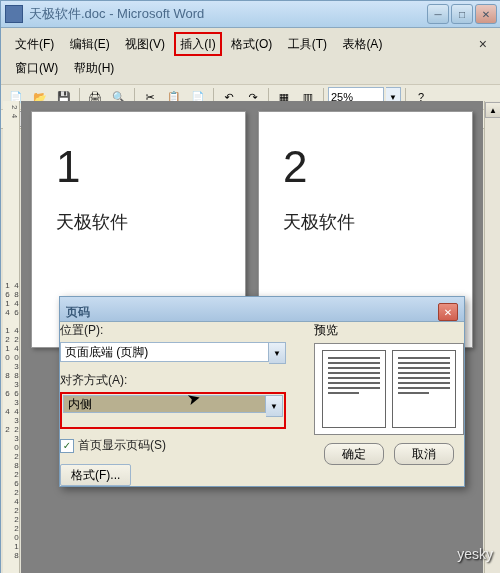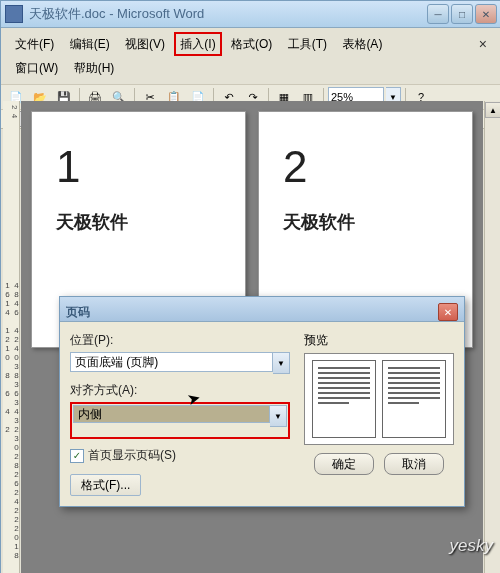--- a/index.html
+++ b/index.html
@@ -20,47 +20,47 @@
 .zoom-box{width:50px;height:18px;border:1px solid #9db6ce;background:#fff;font-size:11px;padding:0 2px;display:flex;align-items:center}
 .zoom-arrow{width:14px;height:18px;border:1px solid #9db6ce;border-left:none;background:#e8f0f8;cursor:pointer;display:flex;align-items:center;justify-content:center;font-size:8px}
 .ruler-area{height:18px;background:#f0eee0;border-bottom:1px solid #bbb8a8;display:flex;align-items:center;font-size:9px;color:#555;padding-left:28px;letter-spacing:2px}
 .ruler-area .corner{position:absolute;left:4px;width:16px;height:14px;border:1px solid #999;background:#ddd;font-size:9px;text-align:center}
 .doc-area{position:absolute;top:100px;left:20px;right:18px;bottom:0;background:#808080;overflow:hidden}
 .vruler{position:absolute;top:100px;left:2px;width:16px;bottom:0;background:#f0eee0;border-right:1px solid #bbb8a8;font-size:8px;color:#555;writing-mode:vertical-rl;text-orientation:mixed;padding-top:4px;letter-spacing:1px}
 .vtext{position:absolute;left:2px;top:280px;writing-mode:vertical-rl;text-orientation:upright;font-size:8px;color:#444;letter-spacing:0}
 .pages{padding:10px;display:grid;grid-template-columns:1fr 1fr;gap:12px}
 .page{background:#fff;border:1px solid #999;height:175px;padding:30px 24px;box-shadow:2px 2px 4px rgba(0,0,0,.3)}
 .page-num{font-size:44px;font-family:Arial;color:#222;margin-bottom:18px}
-.page-text{font-size:18px;font-weight:bold;color:#222}
+.page-text{font-size:18px;font-weight:normal;color:#222}
 .dialog{position:absolute;left:58px;top:295px;width:404px;background:#ece9d8;border:1px solid #7a9ebd;box-shadow:3px 3px 8px rgba(0,0,0,.4)}
 .dlg-title{height:24px;background:linear-gradient(#c8dcf0,#a8c4e0);display:flex;align-items:flex-end;padding:0 6px;border-bottom:1px solid #8aa8c0}
 .dlg-title-text{flex:1;color:#3a5a7a;font-size:12px;font-weight:bold}
 .dlg-close{width:18px;height:16px;background:linear-gradient(#e89080,#d06050);border:1px solid #a04030;border-radius:2px;color:#fff;font-size:10px;display:flex;align-items:center;justify-content:center;cursor:pointer}
-.dlg-body{padding:10px;display:flex;gap:14px}
+.dlg-body{display:flex;gap:28px}
 .dlg-left{flex:1}
 .dlg-right{width:150px}
 .field-label{font-size:12px;color:#222;margin-bottom:3px}
 .combo{display:flex;margin-bottom:8px}
 .combo-input{flex:1;height:18px;border:1px solid #9db6ce;background:#fff;padding:0 4px;font-size:12px;display:flex;align-items:center}
 .combo-arrow{width:16px;height:20px;border:1px solid #9db6ce;border-left:none;background:linear-gradient(#e8f0f8,#c8d8e8);cursor:pointer;display:flex;align-items:center;justify-content:center;font-size:8px}
 .combo-hl{border:2px solid #d00;padding:1px;margin-bottom:8px}
 .combo-hl .combo-input{background:#b8b090;color:#000;height:16px}
 .cursor-arrow{position:absolute;left:186px;top:388px;font-size:16px;color:#000;pointer-events:none;transform:rotate(-15deg)}
 .checkbox-row{display:flex;align-items:center;gap:4px;font-size:12px;color:#222;margin-bottom:10px}
 .chk{width:12px;height:12px;border:1px solid #7a9ebd;background:#fff;display:flex;align-items:center;justify-content:center;font-size:10px;color:#2a6e2a;cursor:pointer}
 .fmt-btn{height:22px;padding:0 10px;border:1px solid #9db6ce;background:linear-gradient(#f5f3e8,#e4e2d5);cursor:pointer;font-size:12px;border-radius:2px}
 .preview-label{font-size:12px;text-align:left;margin-bottom:4px}
 .preview-box{border:1px solid #888;background:#fff;height:78px;display:flex;gap:6px;padding:6px;justify-content:center}
 .preview-page{width:52px;border:1px solid #666;background:#fff;padding:6px 5px}
 .preview-line{height:2px;background:#666;margin-bottom:3px}
 .dlg-buttons{display:flex;gap:10px;justify-content:center;margin-top:8px}
 .dlg-btn{width:60px;height:22px;border:1px solid #888;background:linear-gradient(#f8f6ec,#e0ddd0);cursor:pointer;font-size:12px;border-radius:8px}
 .scrollbar-v{position:absolute;right:0;top:100px;width:16px;bottom:0;background:#e8e5d8;border-left:1px solid #bbb8a8}
 .sb-btn{width:14px;height:14px;background:linear-gradient(#f0ede0,#d8d5c8);border:1px solid #aaa;margin:1px auto;cursor:pointer;font-size:8px;display:flex;align-items:center;justify-content:center}
-.watermark{position:absolute;right:8px;bottom:18px;color:rgba(255,255,255,.85);font-size:17px;font-style:italic;text-shadow:1px 1px 2px #000;pointer-events:none}
+.watermark{position:absolute;right:8px;bottom:12px;color:rgba(255,255,255,.85);font-size:14px;text-shadow:1px 1px 2px #000;pointer-events:none}
 </style>
 </head>
 <body>
 
 <div class="window">
   <div class="titlebar">
     <div class="titlebar-icon"></div>
     <div class="titlebar-text">天极软件.doc - Microsoft Word</div>
     <div class="window-controls">
       <div class="wc-btn">─</div>

